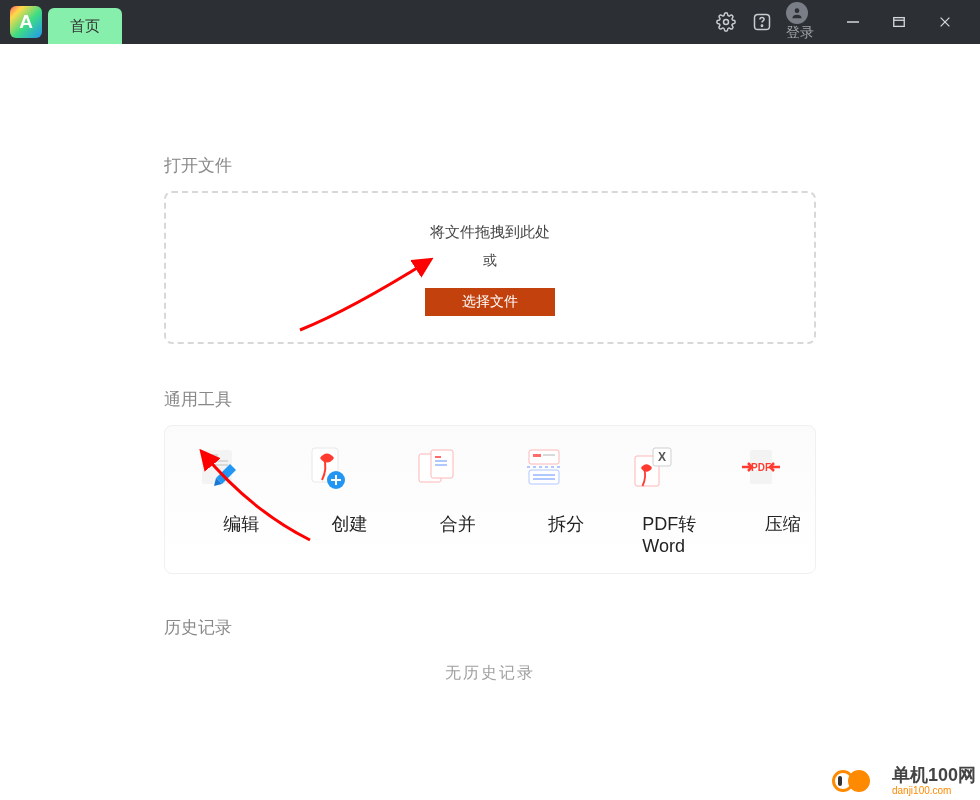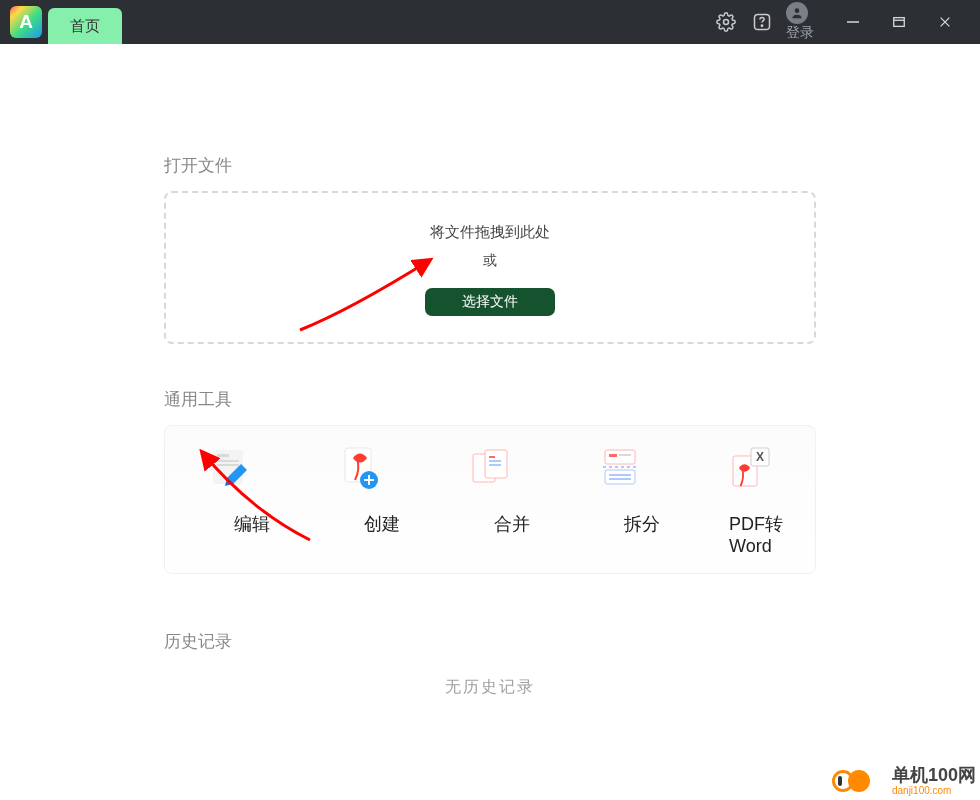--- a/index.html
+++ b/index.html
@@ -51,41 +51,41 @@
     font-size: 17px; color: #888; margin-bottom: 14px;
   }
   .dropzone {
     border: 2px dashed #d8d8d8; border-radius: 8px;
     padding: 22px 0 26px; text-align: center;
   }
   .dropzone .t1 { color: #444; font-size: 15px; margin-top: 8px; }
   .dropzone .t2 { color: #444; font-size: 14px; margin-top: 10px; }
   .select-btn {
     display: inline-block; margin-top: 18px;
-    background: #14532d; color: #fff; font-size: 14px;
-    padding: 5px 37px; border-radius: 7px; cursor: pointer;
+    background: #c2410c; color: #fff; font-size: 14px;
+    padding: 5px 37px; border-radius: 0; cursor: pointer;
   }
   .tools-label { margin-top: 44px; }
   .tools-row {
     margin-top: 14px;
     background: linear-gradient(180deg, #fbfbfb 0%, #ffffff 100%);
     border: 1px solid #f0f0f0; border-radius: 8px;
     display: flex;
     padding: 18px 0 16px;
   }
   .tool {
     flex: 1; display: flex; flex-direction: column; align-items: center;
     cursor: pointer;
   }
   .tool .icon {
     width: 46px; height: 46px; margin-bottom: 22px;
     display: flex; align-items: center; justify-content: center;
   }
   .tool .lbl { font-size: 18px; color: #222; font-weight: 500; margin-left: 44px; }
-  .history-label { margin-top: 56px; }
+  .history-label { margin-top: 42px; }
   .no-history {
     text-align: center; color: #a0a0a0; font-size: 16px;
     margin-top: 24px; letter-spacing: 2px;
   }
   .annotation { position: absolute; pointer-events: none; }
   .watermark {
     position: absolute; right: 4px; bottom: 4px;
     display: flex; align-items: center; gap: 16px;
     font-size: 12px;
   }
@@ -230,20 +230,32 @@
           <rect x="6" y="12" width="24" height="30" rx="2" fill="#fff" stroke="#ffb6b6"></rect>
           <path d="M12 24c3-5 8-5 11 0-3 5-8 5-11 0z" fill="#ff3b30"></path>
             <path d="M15 24c1.5 5 1.5 12-1.5 18" stroke="#ff3b30" stroke-width="1.8" fill="none"></path>
           <rect x="24" y="4" width="18" height="18" rx="2" fill="#fff" stroke="#cfcfcf"></rect>
           <text x="33" y="17" text-anchor="middle" font-size="12" font-weight="700" fill="#555">X</text>
         </svg>
       </div>
       <div class="lbl">PDF转Word</div>
     </div>
 
+    <div class="tool">
+      <div class="icon">
+        <svg width="46" height="46" viewBox="0 0 46 46">
+          <rect x="12" y="6" width="22" height="14" rx="2" fill="#f3f3f3"></rect>
+          <rect x="12" y="26" width="22" height="14" rx="2" fill="#f3f3f3"></rect>
+          <path d="M4 23 L14 23 M10 19 L14 23 L10 27" stroke="#ff3b30" stroke-width="2.5" fill="none"></path>
+          <path d="M42 23 L32 23 M36 19 L32 23 L36 27" stroke="#ff3b30" stroke-width="2.5" fill="none"></path>
+          <text x="23" y="27" text-anchor="middle" font-size="10" font-weight="700" fill="#ff3b30">PDF</text>
+        </svg>
+      </div>
+      <div class="lbl">压缩</div>
+    </div>
 
   </div>
 
   <div class="section-label history-label">历史记录</div>
   <div class="no-history">无历史记录</div>
 </div>
 
 <svg class="annotation" style="left:290px; top:250px;" width="160" height="90">
   <defs>
       <marker id="ah1" viewBox="0 0 10 10" refX="8" refY="5" markerWidth="7" markerHeight="7" orient="auto">

